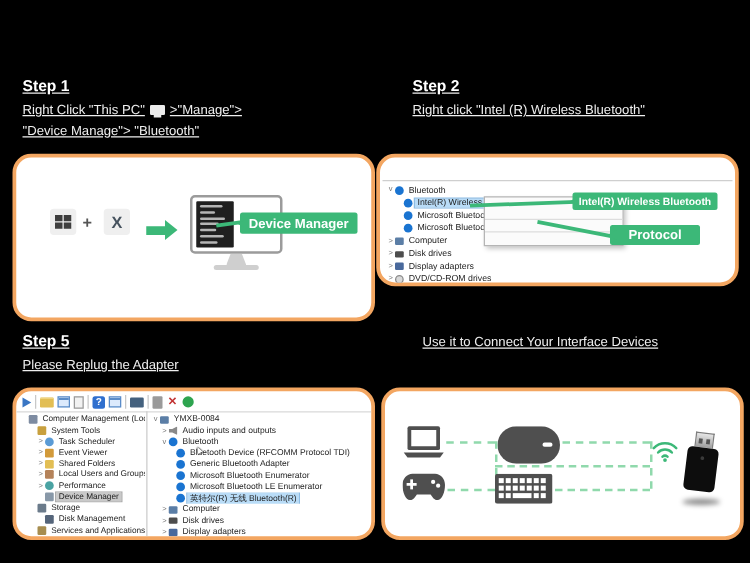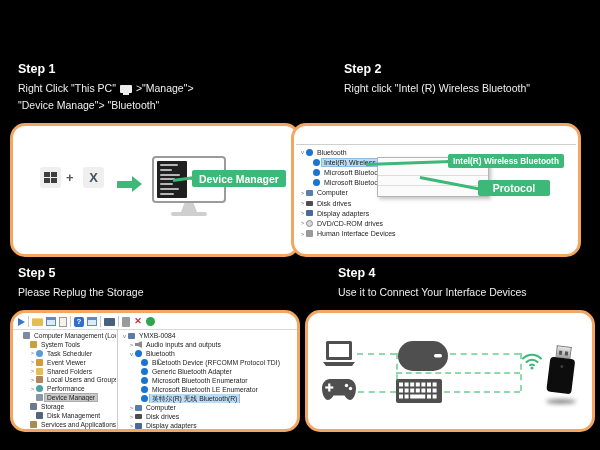--- a/index.html
+++ b/index.html
@@ -2,32 +2,32 @@
 <html><head>
 <meta charset="utf-8">
 <style>
   html,body{margin:0;padding:0;background:#000;}
   #canvas{position:relative;width:600px;height:450px;background:#000;overflow:hidden;
           font-family:"Liberation Sans",sans-serif;}
   
   #title{position:absolute;left:17px;top:19px;color:#fff;font-size:20px;font-weight:700;
          white-space:nowrap;letter-spacing:-0.2px;}
   
-  .step-block{position:absolute;color:#efefef;}
-  #sb1{left:18px;top:62px}#sb2{left:344px;top:62px}#sb3{left:18px;top:266px}#sb4{left:338px;top:266px}
+  .step-block{position:absolute;color:#efefef;text-decoration:underline;}
+  #sb1{left:18px;top:62px}#sb2{left:330px;top:62px}#sb3{left:18px;top:266px}#sb4{left:338px;top:266px}
   .step-h{font-size:12.5px;font-weight:700;color:#fff;margin-bottom:4px;}
   .step-line{font-size:10.5px;line-height:16.5px;white-space:nowrap;}
   .mini-monitor{display:inline-block;width:12px;height:8px;background:#ececec;border-radius:1px;
     margin:0 4px -1px 4px;position:relative;}
   .mini-monitor::after{content:"";position:absolute;left:3px;top:8px;width:6px;height:2px;background:#ececec;}
   
   .panel{position:absolute;background:#fff;border:3px solid #f3a661;border-radius:15px;
          box-sizing:border-box;overflow:hidden;}
   #p1{left:10px;top:123px;width:290px;height:134px;}
-  #p2{left:291px;top:123px;width:290px;height:134px;}
+  #p2{left:301px;top:123px;width:290px;height:106px;}
   #p3{left:10px;top:310px;width:290px;height:122px;}
   #p4{left:305px;top:310px;width:290px;height:122px;}
   
   .key{position:absolute;width:21px;height:21px;background:#efefef;border-radius:3px;
        display:flex;align-items:center;justify-content:center;}
   #winkey{left:27px;top:41px}
   #xkey{left:70px;top:41px;color:#46525e;font-weight:700;font-size:13px;}
   .winlogo{display:grid;grid-template-columns:6px 6px;grid-template-rows:5px 5px;gap:1px;}
   .winlogo span{background:#3e3e3e;}
   #plus1{position:absolute;left:53px;top:44px;color:#555;font-weight:700;font-size:13px;}
@@ -144,24 +144,23 @@
     <div class="step-h">Step 1</div>
     <div class="step-line"><span>Right Click "This PC"</span><span class="mini-monitor"></span><span>&gt;"Manage"&gt;</span></div>
     <div class="step-line">"Device Manage"&gt; "Bluetooth"</div>
   </div>
   <div class="step-block" id="sb2">
     <div class="step-h">Step 2</div>
     <div class="step-line">Right click "Intel (R) Wireless Bluetooth"</div>
   </div>
   <div class="step-block" id="sb3">
     <div class="step-h">Step 5</div>
-    <div class="step-line">Please Replug the Storage</div>
+    <div class="step-line">Please Replug the Adapter</div>
   </div>
   <div class="step-block" id="sb4">
-    <div class="step-h">Step 4</div>
     <div class="step-line">Use it to Connect Your Interface Devices</div>
   </div>
 
   <div class="panel" id="p1">
     <div class="key" id="winkey">
       <span class="winlogo">
           <span></span>
           <span></span>
           <span></span>
           <span></span>

